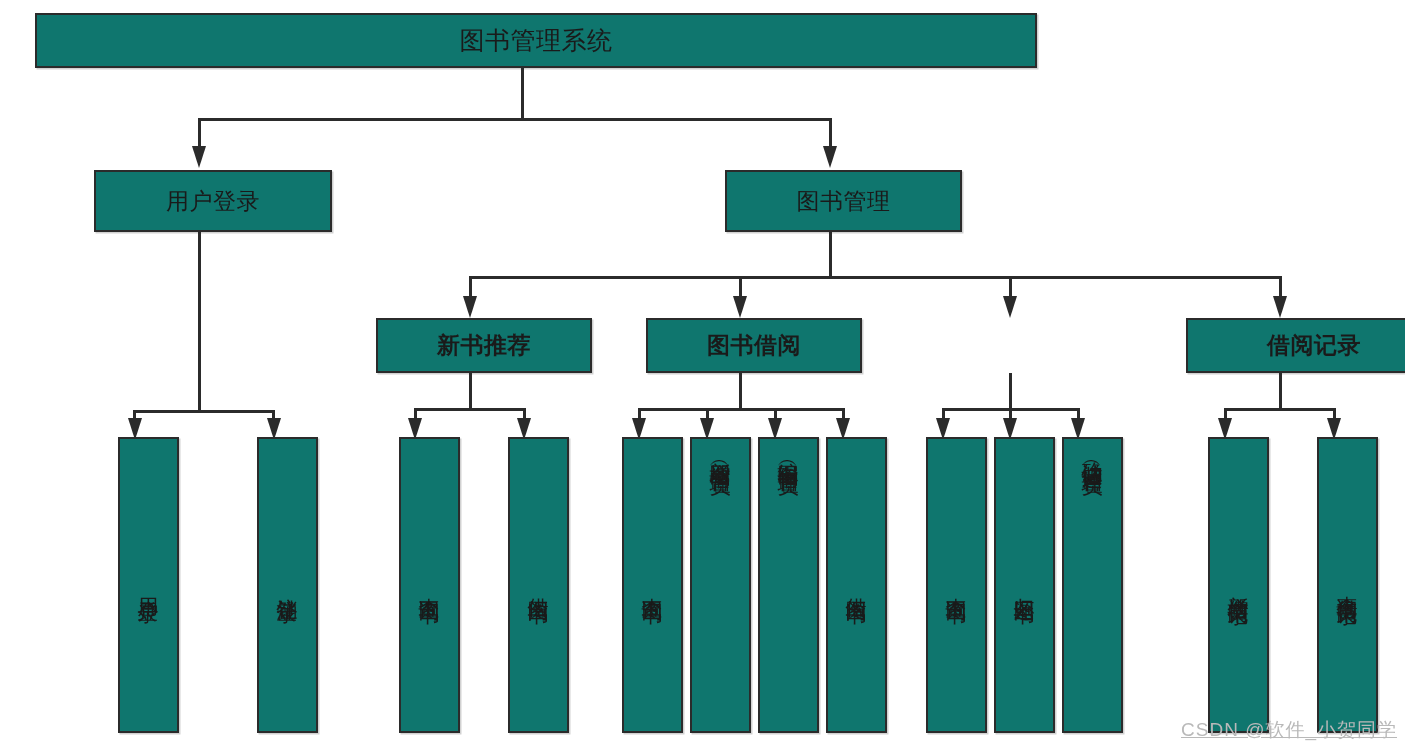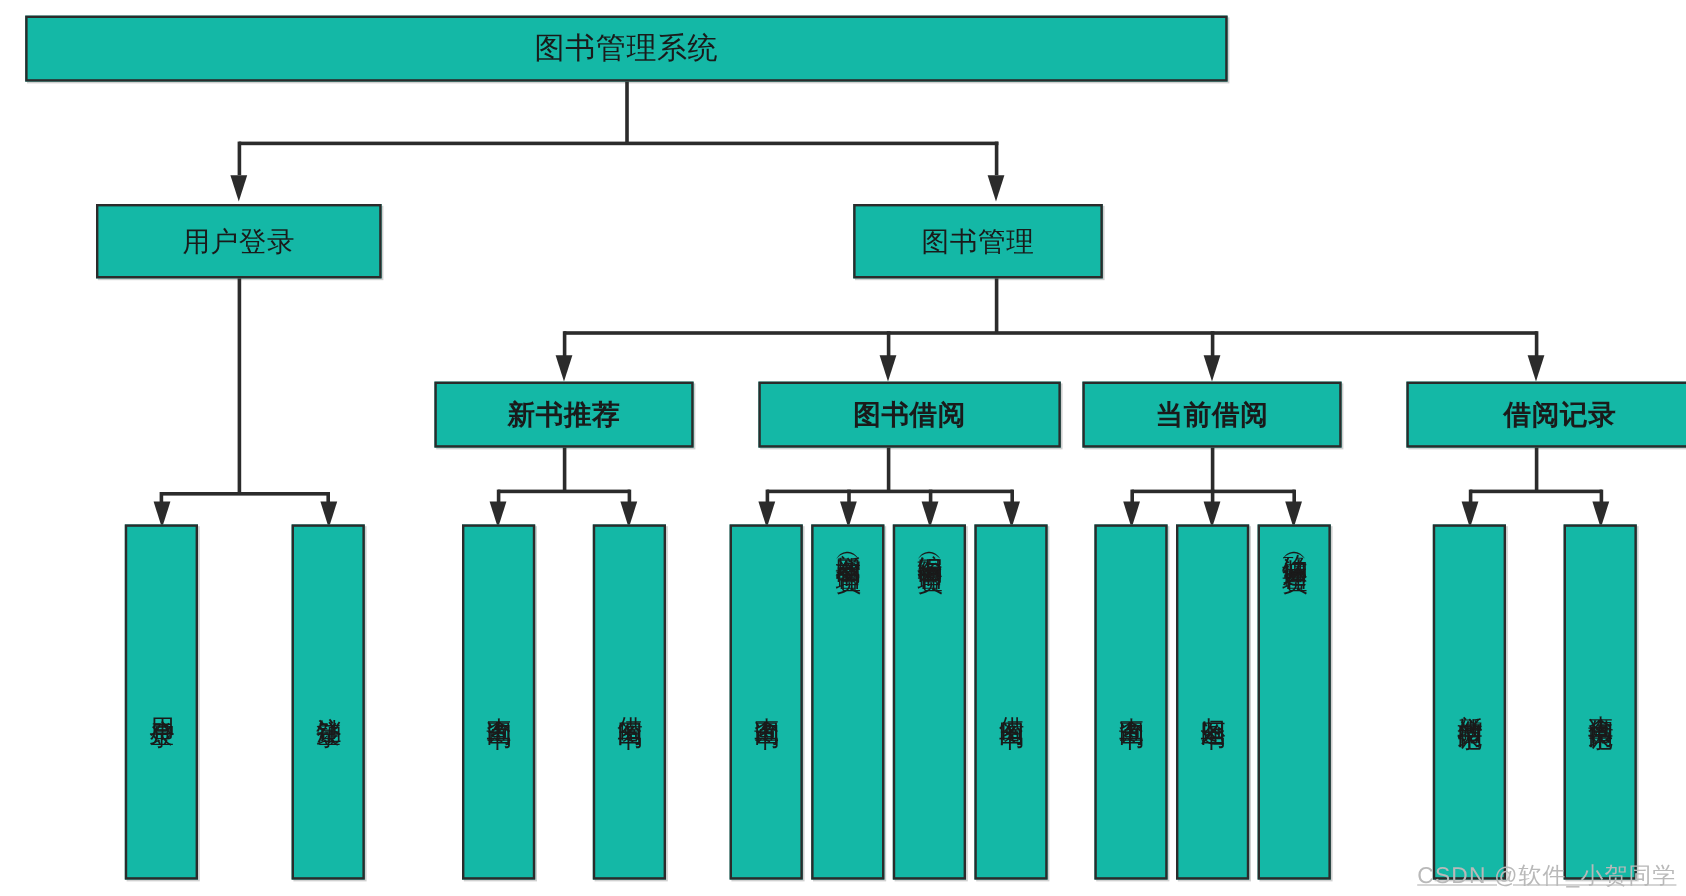--- a/index.html
+++ b/index.html
@@ -14,52 +14,53 @@
     position: relative;
     width: 1405px;
     height: 747px;
     background: #ffffff;
     overflow: hidden;
   }
   
   .node {
     position: absolute;
     box-sizing: border-box;
-    background: #14b8a6;
+    background: #0f766e;
     border: 2.5px solid #2b2b2b;
     display: flex;
     align-items: center;
     justify-content: center;
     color: #1a1a1a;
     box-shadow: 1.5px 1.5px 0 rgba(0,0,0,0.18);
+    margin-left: 14px;
   }
   .node .label {
     display: block;
     text-align: center;
     line-height: 1.22;
     letter-spacing: 0.5px;
   }
   .node.root {
     left: 21px;  top: 13px;  width: 1002px; height: 55px;
     font-size: 25px;
   }
   .node.lvl2 {
     top: 170px; height: 62px;
     font-size: 23px;
   }
   .node.lvl2.n-user   { left: 80px;  width: 238px; }
-  .node.lvl2.n-book   { left: 711px; width: 208px; }
+  .node.lvl2.n-book   { left: 711px; width: 237px; }
 
   .node.lvl3 {
     top: 318px; height: 55px;
     font-size: 23px;
     font-weight: bold;
   }
   .node.lvl3.n-recommend { left: 362px;  width: 216px; }
-  .node.lvl3.n-borrow    { left: 632px;  width: 252px; }
+  .node.lvl3.n-borrow    { left: 632px;  width: 216px; }
   .node.lvl3.n-current   { left: 902px;  width: 216px; }
   .node.lvl3.n-record    { left: 1172px; width: 256px; }
 
   
   .node.leaf {
     top: 437px; height: 296px; width: 61px;
     font-size: 21px;
     align-items: flex-start;
     justify-content: center;
     padding-top: 6px;
@@ -148,23 +149,20 @@
   <div class="arrow" style="left:733px; top:296px;"></div>
   <div class="arrow" style="left:1003px; top:296px;"></div>
   <div class="arrow" style="left:1273px; top:296px;"></div>
 
   <div class="node lvl3 n-recommend">
     <span class="label">新书推荐</span>
   </div>
   <div class="node lvl3 n-borrow">
     <span class="label">图书借阅</span>
   </div>
-  <div class="node lvl3 n-current">
-    <span class="label">当前借阅</span>
-  </div>
   <div class="node lvl3 n-record">
     <span class="label">借阅记录</span>
   </div>
 
   <div class="ln v" style="left:469px; top:373px; height:37px;"></div>
   <div class="ln h" style="left:415px; top:408px; width:110px;"></div>
   <div class="ln v" style="left:414px; top:408px; height:14px;"></div>
   <div class="ln v" style="left:523px; top:408px; height:14px;"></div>
   <div class="arrow" style="left:408px; top:418px;"></div>
   <div class="arrow" style="left:517px; top:418px;"></div>

